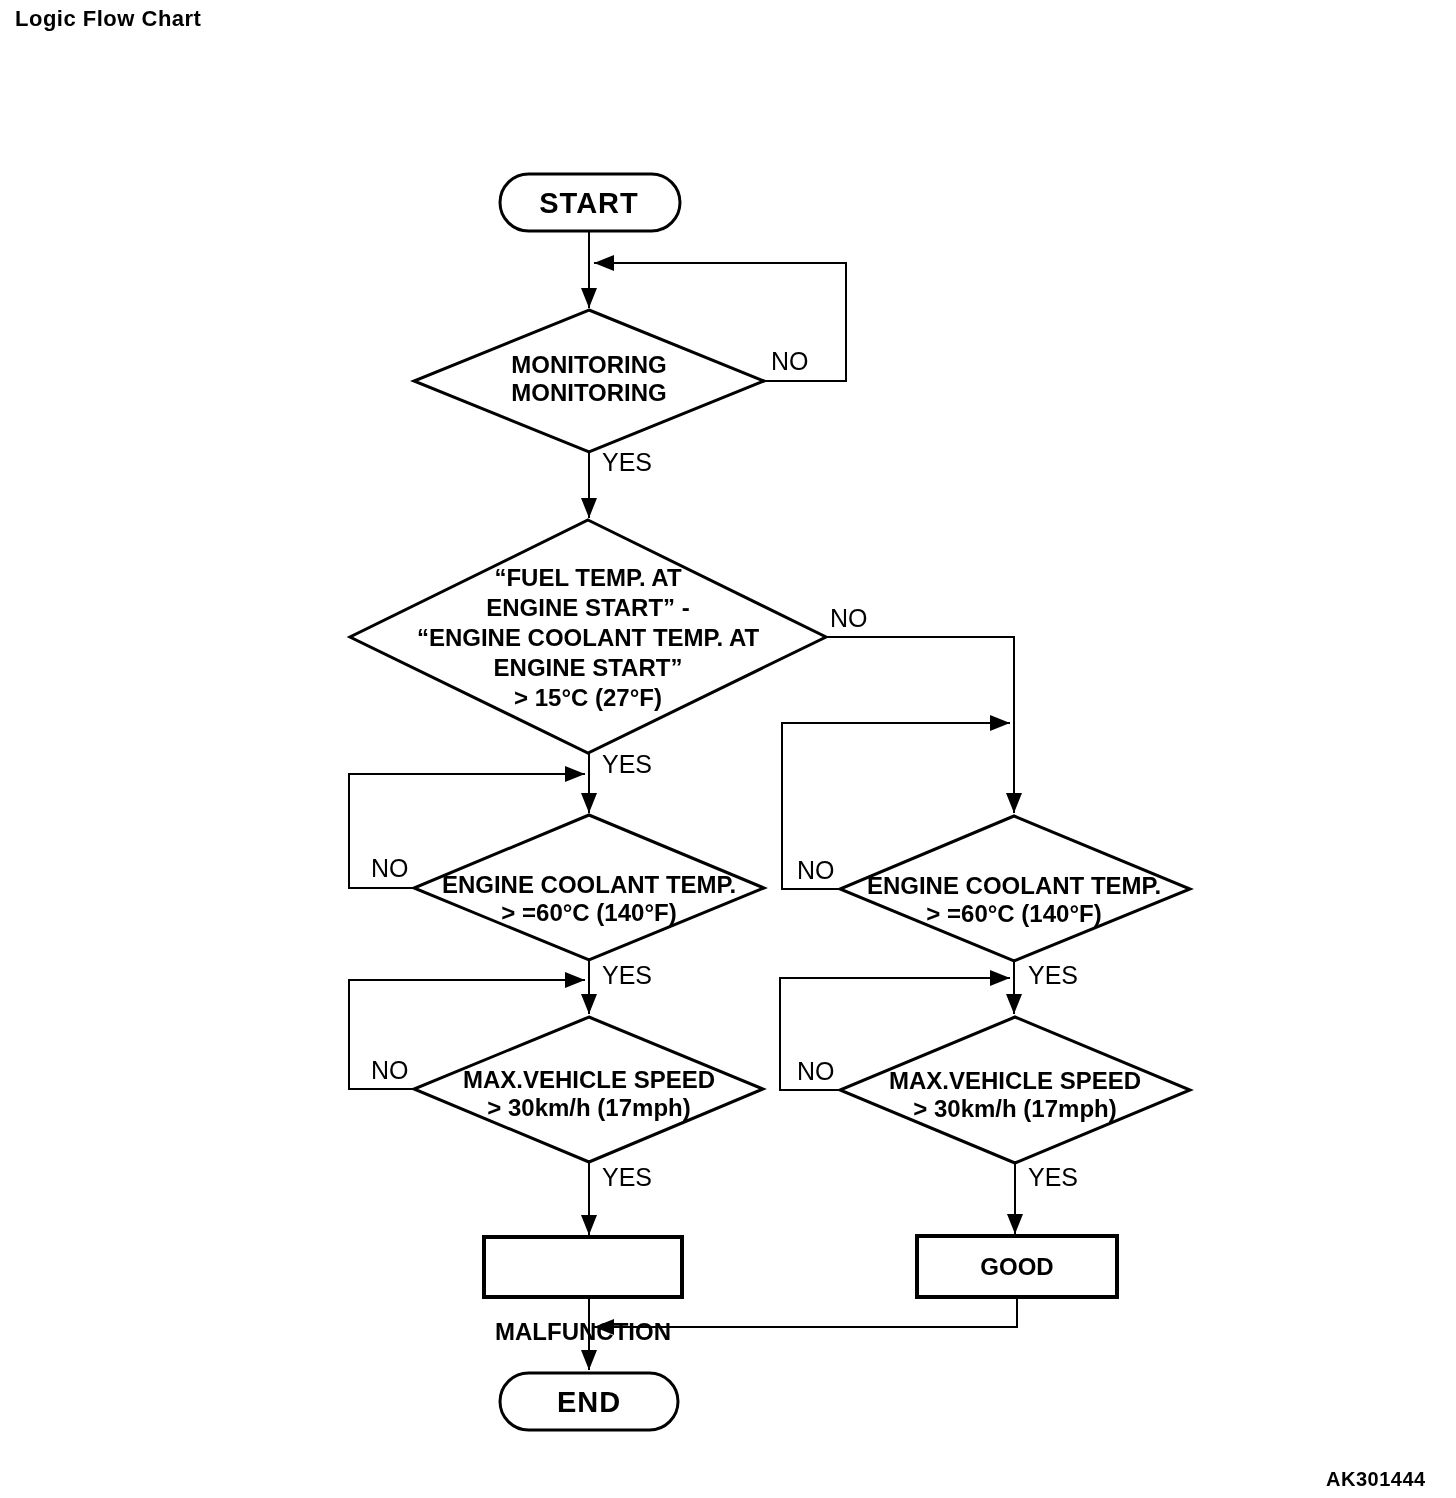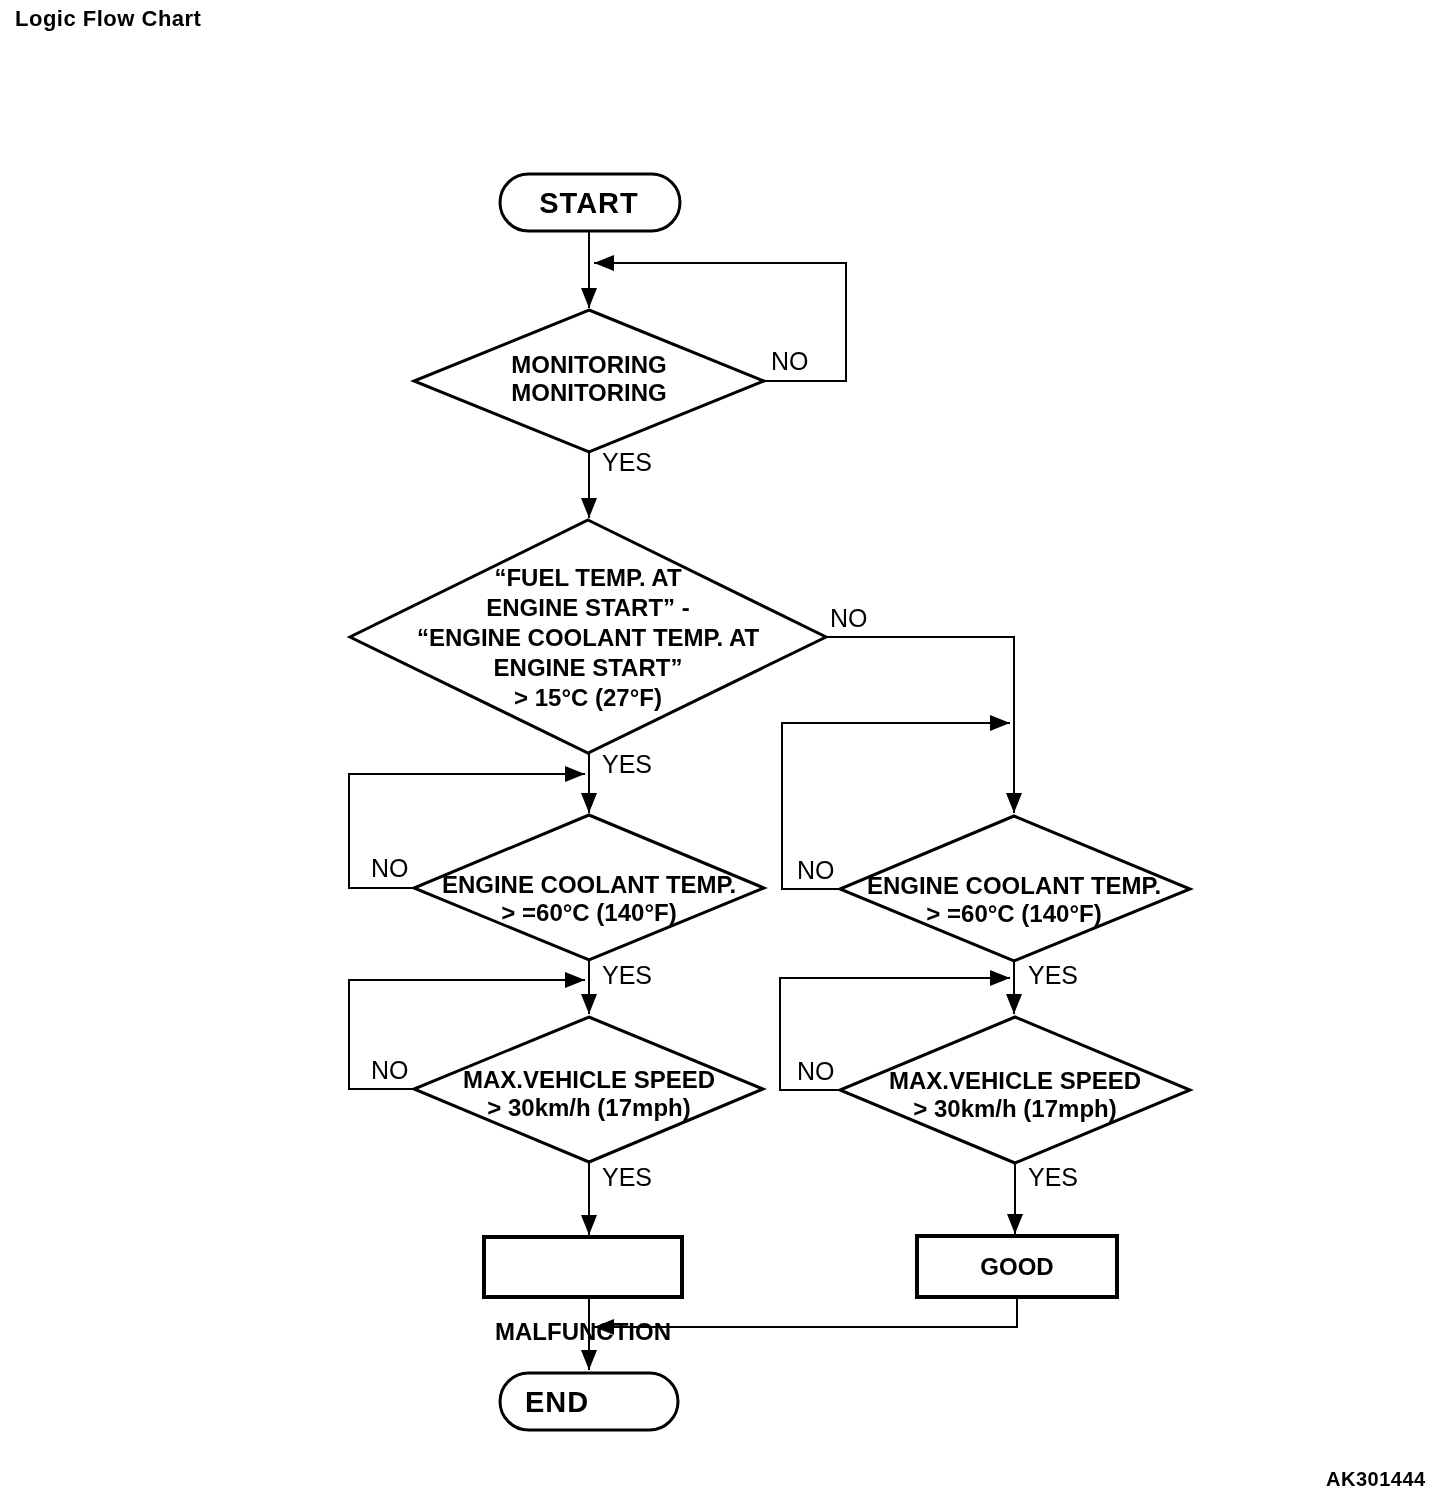--- a/index.html
+++ b/index.html
@@ -135,21 +135,21 @@
     <div>&gt; =60°C (140°F)</div>
   </div>
 
   <div class="node-label" style="left:1015px; top:1095px;">
     <div>MAX.VEHICLE SPEED</div>
     <div>&gt; 30km/h (17mph)</div>
   </div>
 
   <div class="node-label" style="left:583px; top:1284px;margin-top:48px;">MALFUNCTION</div>
   <div class="node-label" style="left:1017px; top:1267px;">GOOD</div>
-  <div class="node-label terminal-label" style="left:557px; top:1402px;">END</div>
+  <div class="node-label terminal-label" style="left:589px; top:1402px;">END</div>
 
   <div class="edge-label" style="left:771px; top:349px;">NO</div>
   <div class="edge-label" style="left:602px; top:450px;">YES</div>
   <div class="edge-label" style="left:830px; top:606px;">NO</div>
   <div class="edge-label" style="left:602px; top:752px;">YES</div>
   <div class="edge-label" style="left:371px; top:856px;">NO</div>
   <div class="edge-label" style="left:602px; top:963px;">YES</div>
   <div class="edge-label" style="left:371px; top:1058px;">NO</div>
   <div class="edge-label" style="left:602px; top:1165px;">YES</div>
   <div class="edge-label" style="left:797px; top:858px;">NO</div>

